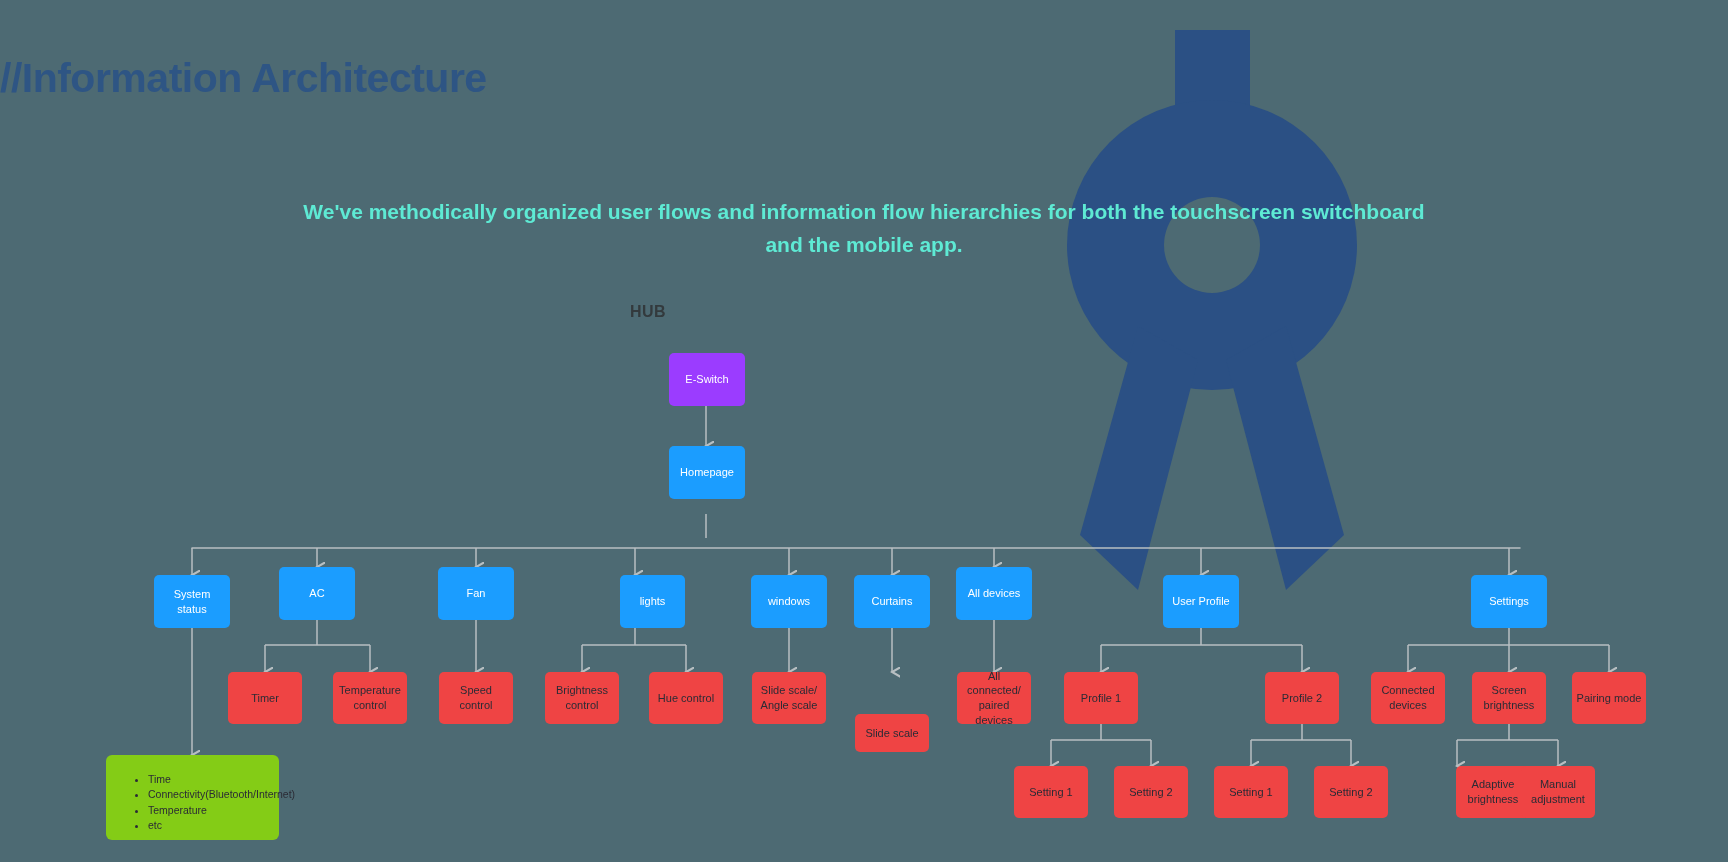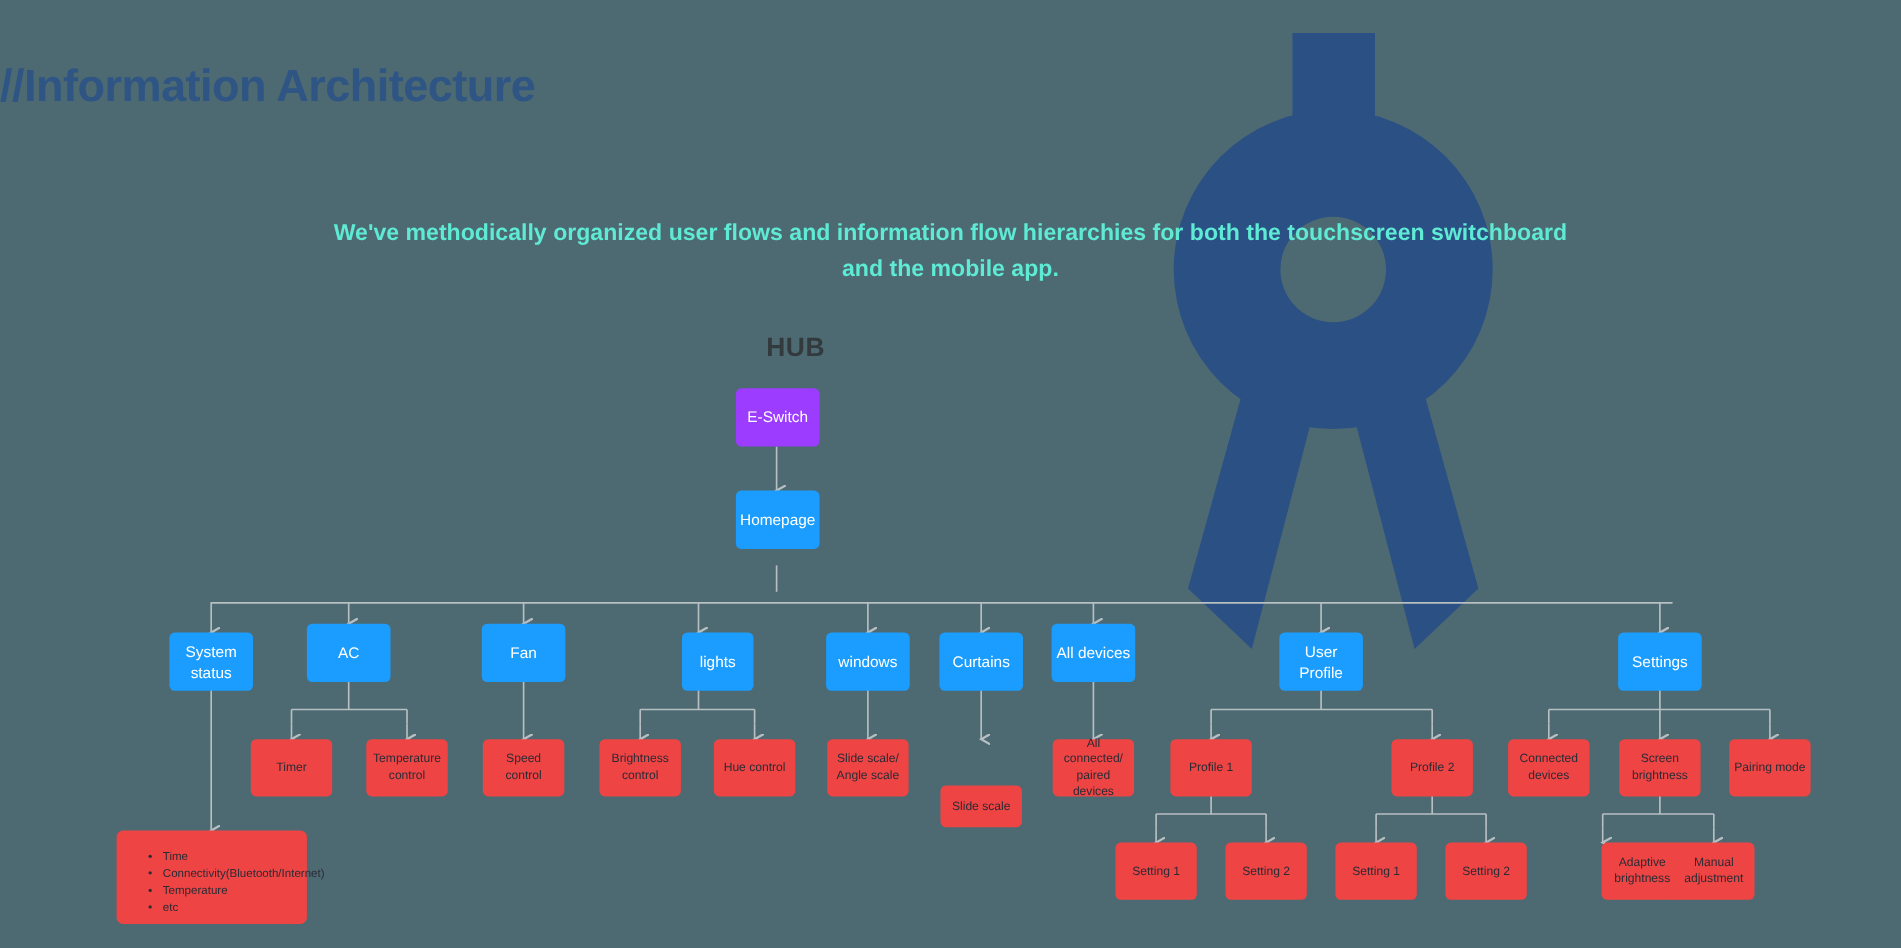--- a/index.html
+++ b/index.html
@@ -20,42 +20,42 @@
     position: absolute; left: 0; top: 55px; width: 1728px; text-align: left;
     font-size: 41px; font-weight: 700; color: #2e5584; letter-spacing: -0.5px;
     z-index: 3;
   }
   .subtitle {
     position: absolute; left: 300px; top: 195px; width: 1128px; text-align: center;
     font-size: 21px; font-weight: 700; color: #5eead4; line-height: 1.58;
     z-index: 3;
   }
   .hub-label {
-    position: absolute; left: 630px; top: 303px; width: 120px; text-align: right;
-    font-size: 24px; font-weight: 700; color: #333a3d; letter-spacing: 0.5px;
+    position: absolute; left: 630px; top: 303px; width: 120px; text-align: left;
+    font-size: 16px; font-weight: 700; color: #333a3d; letter-spacing: 0.5px;
     z-index: 3;
   }
 
   
   .wires { position: absolute; left: 0; top: 0; width: 1728px; height: 862px; z-index: 2; }
 
   
   .node {
     position: absolute; z-index: 4;
     display: flex; align-items: center; justify-content: center; text-align: center;
     border-radius: 5px; line-height: 1.32;
     padding: 2px 4px;
   }
-  .node.blue   { background: #1b9dff; color: #ffffff; font-size: 14px; }
-  .node.purple { background: #9b3cff; color: #ffffff; font-size: 14px; }
+  .node.blue   { background: #1b9dff; color: #ffffff; font-size: 11px; }
+  .node.purple { background: #9b3cff; color: #ffffff; font-size: 11px; }
   .node.lav    { background: #ef4444; color: #2b2b35; font-size: 11px; }
 
   .listbox {
     position: absolute; z-index: 4;
-    background: #ef4444; border-radius: 6px;
+    background: #84cc16; border-radius: 6px;
     padding: 14px 16px 14px 30px; color: #2b2b35; font-size: 10.5px;
   }
   .listbox ul { list-style: disc; padding-left: 12px; }
   .listbox li { margin: 3.5px 0; }
 </style>
 </head>
 <body>
 
 <div id="stage">
 

